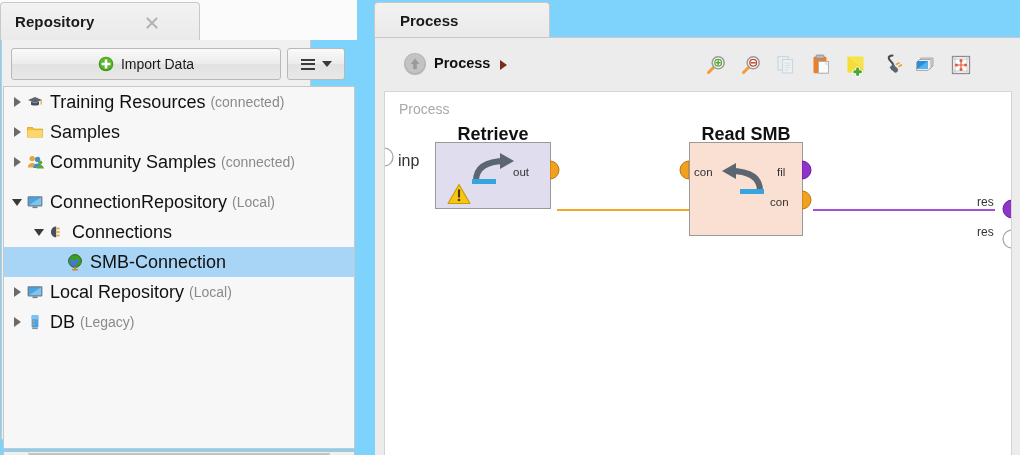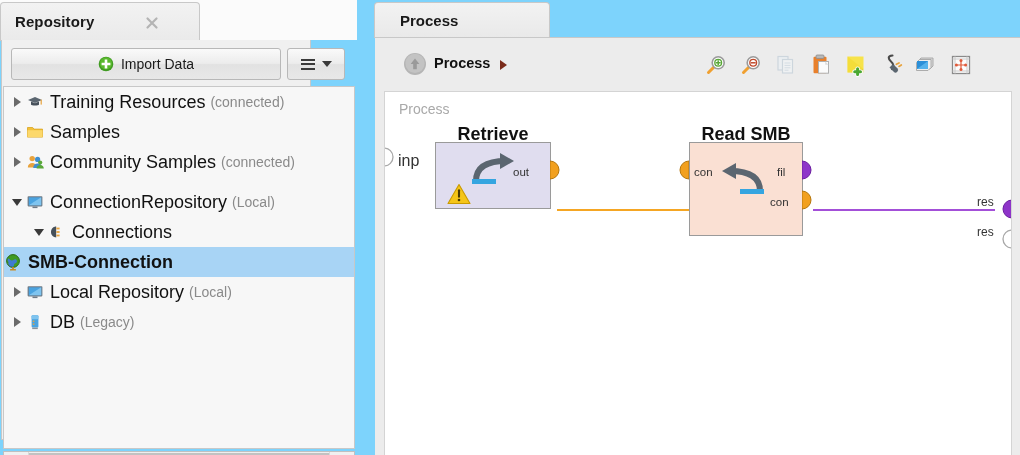--- a/index.html
+++ b/index.html
@@ -240,21 +240,21 @@
               <path d="M3 9 C3 5.8 5.4 3.6 8.2 3.6 v10.8 C5.4 14.4 3 12.2 3 9 Z" fill="#46505a"></path>
               <rect x="8.4" y="4.6" width="3.2" height="1.8" fill="#e8a33d"></rect>
               <rect x="8.4" y="8.1" width="3.2" height="1.8" fill="#e8a33d"></rect>
               <rect x="8.4" y="11.6" width="3.2" height="1.8" fill="#e8a33d"></rect>
             </svg>
           </span>
           <span class="t-name">Connections</span>
           <span class="t-sub"></span>
         </div>
 
-        <div class="tree-row sel" style="font-weight:bold;">
+        <div class="tree-row sel" style="padding-left:62px;">
           <span class="t-ico">
             <svg width="18" height="18" viewBox="0 0 18 18">
               <circle cx="9" cy="8" r="6.4" fill="#3f9b21"></circle>
               <path d="M4 5.5 c2 .6 2.4 2 4 2 1.4 0 2-1.6 3.6-1.2 1 .3 1.6 1.6 1.2 2.8 -.5 1.4-2 1-2.6 2.2 -.5 1-.2 2.2-1.2 2.8 -1.6 1-4-.6-4.6-2.4 -.5-1.5.6-2-.2-3.2 -.5-.8-1.2-1.4-.2-3z" fill="#3f7bd0"></path>
               <circle cx="9" cy="8" r="6.4" fill="none" stroke="#2c6b16" stroke-width="1"></circle>
               <rect x="8.1" y="14" width="1.8" height="2.4" fill="#c98b22"></rect>
               <rect x="6" y="16.1" width="6" height="1.4" rx="0.6" fill="#c98b22"></rect>
             </svg>
           </span>
           <span class="t-name">SMB-Connection</span>

